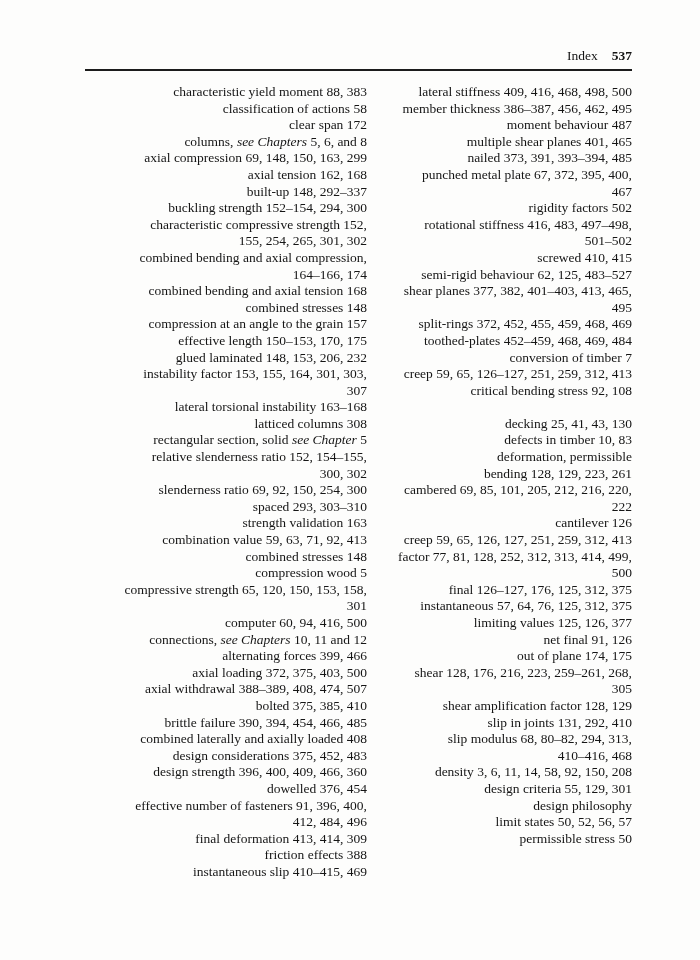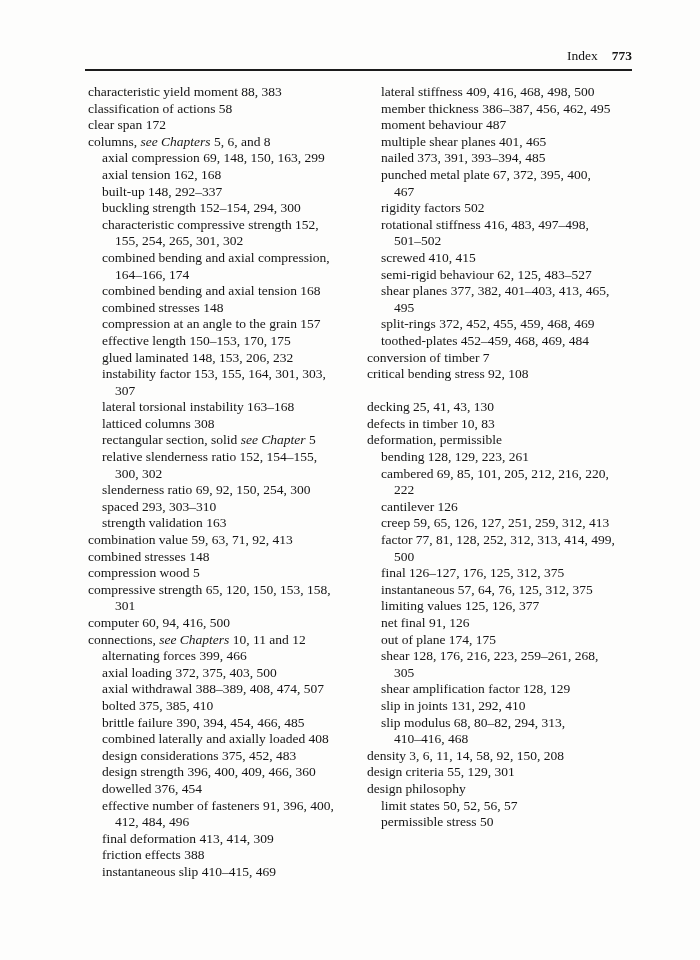--- a/index.html
+++ b/index.html
@@ -30,35 +30,36 @@
     top: 69px;
     width: 547px;
     height: 1.6px;
     background: #1c1c1c;
   }
   .columns {
     position: absolute;
     left: 88px;
     top: 84px;
     display: flex;
+    text-align: right;
   }
   .col { white-space: nowrap; }
   .col-left  { width: 279px; }
   .col-right { width: 265px; }
   .line { line-height: 16.6px; height: 16.6px; }
   .line.ind1 { padding-left: 14px; }
   .line.ind2 { padding-left: 27px; }
   .it { font-style: italic; }
 </style>
 </head>
 <body>
 
 <div class="page">
   <div class="running-head">
-    <span>Index</span><span class="pgnum">773</span>
+    <span>Index</span><span class="pgnum">537</span>
   </div>
   <div class="header-rule"></div>
   <div class="columns">
     <div class="col col-left">
         <div class="line ind0"><span>characteristic yield moment 88, 383</span></div>
         <div class="line ind0"><span>classification of actions 58</span></div>
         <div class="line ind0"><span>clear span 172</span></div>
         <div class="line ind0"><span>columns, </span><span class="it">see Chapters</span><span> 5, 6, and 8</span></div>
         <div class="line ind1"><span>axial compression 69, 148, 150, 163, 299</span></div>
         <div class="line ind1"><span>axial tension 162, 168</span></div>
@@ -116,20 +117,21 @@
         <div class="line ind1"><span>rigidity factors 502</span></div>
         <div class="line ind1"><span>rotational stiffness 416, 483, 497–498,</span></div>
         <div class="line ind2"><span>501–502</span></div>
         <div class="line ind1"><span>screwed 410, 415</span></div>
         <div class="line ind1"><span>semi-rigid behaviour 62, 125, 483–527</span></div>
         <div class="line ind1"><span>shear planes 377, 382, 401–403, 413, 465,</span></div>
         <div class="line ind2"><span>495</span></div>
         <div class="line ind1"><span>split-rings 372, 452, 455, 459, 468, 469</span></div>
         <div class="line ind1"><span>toothed-plates 452–459, 468, 469, 484</span></div>
         <div class="line ind0"><span>conversion of timber 7</span></div>
+        <div class="line ind0"><span>creep 59, 65, 126–127, 251, 259, 312, 413</span></div>
         <div class="line ind0"><span>critical bending stress 92, 108</span></div>
         <div class="line ind0"></div>
         <div class="line ind0"><span>decking 25, 41, 43, 130</span></div>
         <div class="line ind0"><span>defects in timber 10, 83</span></div>
         <div class="line ind0"><span>deformation, permissible</span></div>
         <div class="line ind1"><span>bending 128, 129, 223, 261</span></div>
         <div class="line ind1"><span>cambered 69, 85, 101, 205, 212, 216, 220,</span></div>
         <div class="line ind2"><span>222</span></div>
         <div class="line ind1"><span>cantilever 126</span></div>
         <div class="line ind1"><span>creep 59, 65, 126, 127, 251, 259, 312, 413</span></div>

